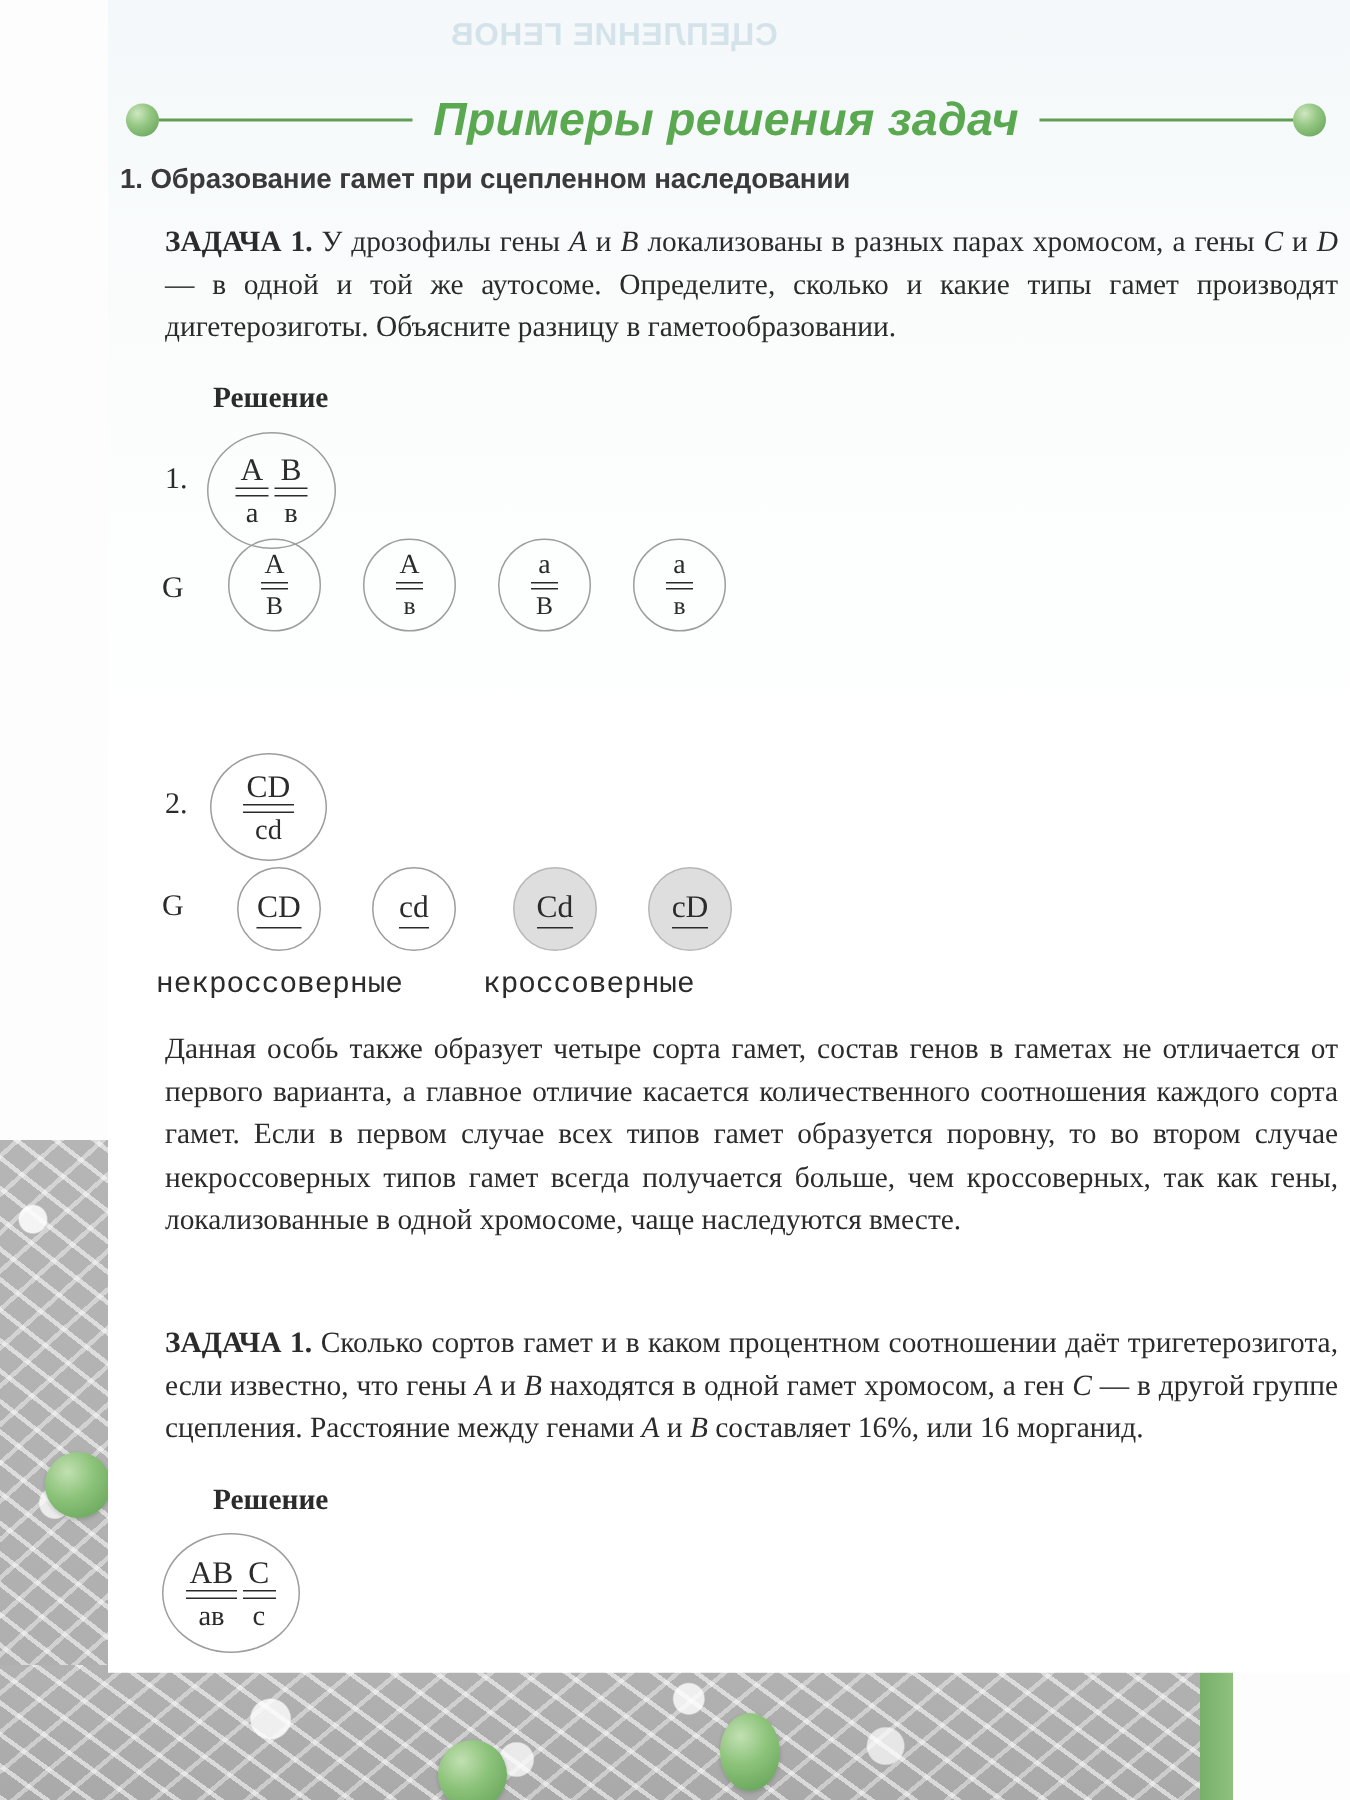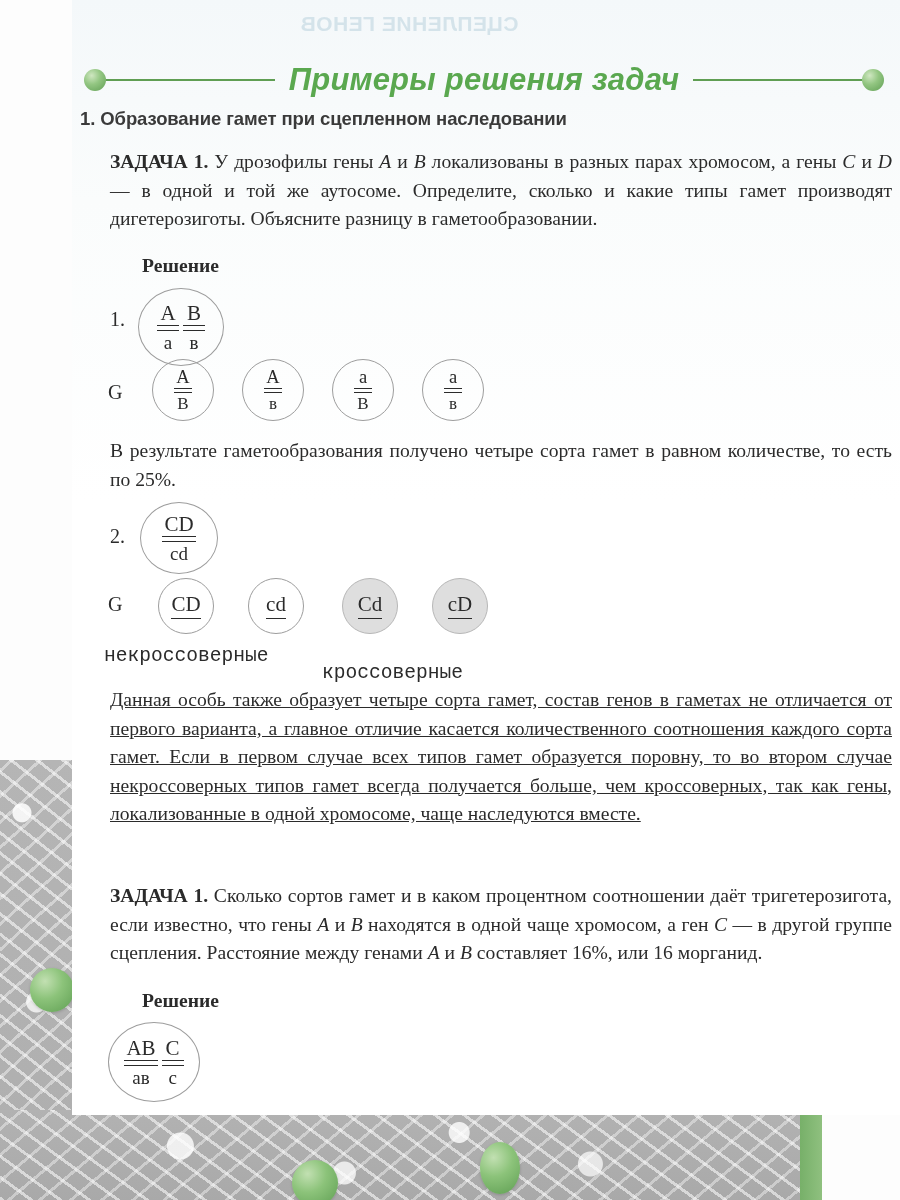--- a/index.html
+++ b/index.html
@@ -130,21 +130,21 @@
   }
   .para b{font-weight:bold;}
   .para i{font-style:italic;}
 
   .task1{left:38px;top:148px;width:782px;}
   .reshenie1{
     position:absolute;left:70px;top:255px;
     font-family:"Liberation Serif",serif;font-size:19.6px;font-weight:bold;color:#2b2b2b;
   }
   .after1{left:38px;top:437px;width:782px;}
-  .after2{left:38px;top:686px;width:782px;text-decoration:underline;}
+  .after2{left:38px;top:686px;width:782px;}
   .task2{left:38px;top:882px;width:782px;}
   .reshenie2{
     position:absolute;left:70px;top:990px;
     font-family:"Liberation Serif",serif;font-size:19.6px;font-weight:bold;color:#2b2b2b;
   }
 
   
   .gblock{position:absolute;}
   .glabel{
     position:absolute;
@@ -269,23 +269,20 @@
       </div>
       <div class="gcircle" style="left:350px;top:359px;width:62px;height:62px;">
         <span class="frac small">
           <span class="num">a</span>
           <span class="bar2"></span>
           <span class="den">в</span>
         </span>
       </div>
     </div>
 
-    <div class="para after1">
-      <span>В результате гаметообразования получено четыре сорта гамет в равном количестве, то есть по </span><span>25%</span><span>.</span>
-    </div>
 
     <div class="gblock">
       <span class="glabel" style="left:38px;top:525px;">2.</span>
 
       <div class="gcircle" style="left:68px;top:502px;width:78px;height:72px;">
         <span class="frac">
           <span class="num">CD</span>
           <span class="bar2"></span>
           <span class="den">cd</span>
         </span>
@@ -300,27 +297,27 @@
         <span class="pairline">cd</span>
       </div>
       <div class="gcircle shaded" style="left:270px;top:578px;width:56px;height:56px;">
         <span class="pairline">Cd</span>
       </div>
       <div class="gcircle shaded" style="left:360px;top:578px;width:56px;height:56px;">
         <span class="pairline">cD</span>
       </div>
 
       <span class="caption-row" style="left:32px;top:645px;">некроссоверные</span>
-      <span class="caption-row" style="left:250px;top:645px;margin-top:17px;">кроссоверные</span>
+      <span class="caption-row" style="left:250px;top:645px;">кроссоверные</span>
     </div>
 
     <div class="para after2">Данная особь также образует четыре сорта гамет, состав генов в гаметах не отличается от первого варианта, а главное отличие касается количественного соотношения каждого сорта гамет. Если в первом случае всех типов гамет образуется поровну, то во втором случае некроссоверных типов гамет всегда получается больше, чем кроссоверных, так как гены, локализованные в одной хромосоме, чаще наследуются вместе.</div>
 
     <div class="para task2">
-      <b>ЗАДАЧА 1.</b><span> Сколько сортов гамет и в каком процентном соотношении даёт тригетерозигота, если известно, что гены </span><i>A</i><span> и </span><i>B</i><span> находятся в одной чаще хромосом, а ген </span><i>C</i><span> — в другой группе сцепления. Расстояние между генами </span><i>A</i><span> и </span><i>B</i><span> составляет 16%, или 16 морганид.</span>
+      <b>ЗАДАЧА 1.</b><span> Сколько сортов гамет и в каком процентном соотношении даёт тригетерозигота, если известно, что гены </span><i>A</i><span> и </span><i>B</i><span> находятся в одной гамет хромосом, а ген </span><i>C</i><span> — в другой группе сцепления. Расстояние между генами </span><i>A</i><span> и </span><i>B</i><span> составляет 16%, или 16 морганид.</span>
     </div>
 
     <div class="reshenie2">Решение</div>
 
     <div class="gblock">
       <div class="gcircle" style="left:36px;top:1022px;width:92px;height:80px;">
         <span class="frac">
           <span class="num">АВ</span>
           <span class="bar2"></span>
           <span class="den">ав</span>

